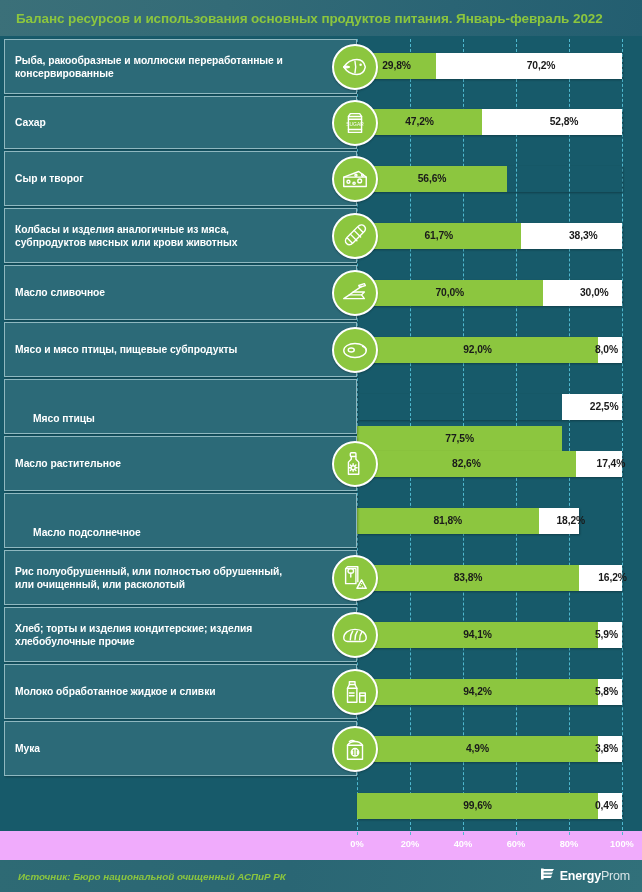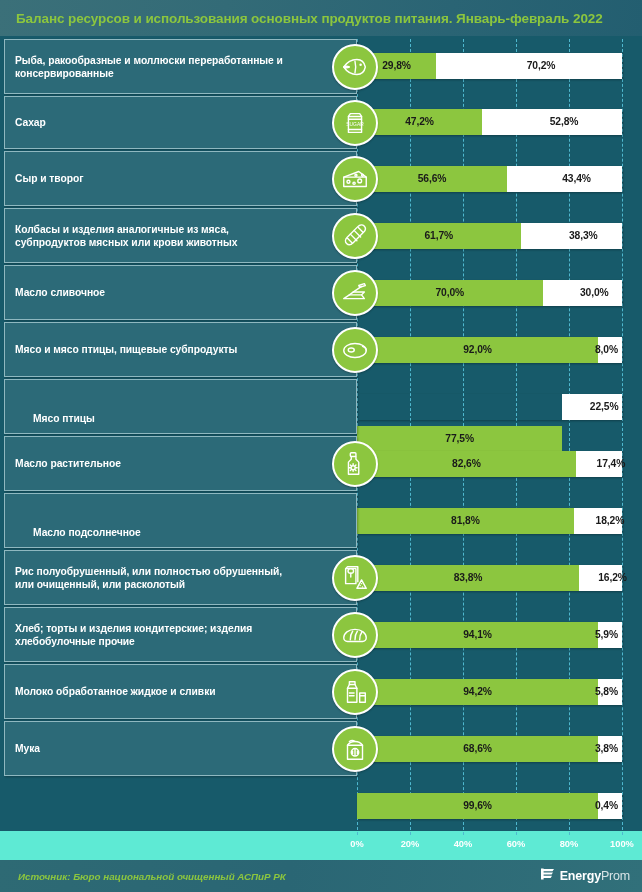--- a/index.html
+++ b/index.html
@@ -2,21 +2,21 @@
 <html><head>
 <meta charset="utf-8">
 <style>
   * { box-sizing: border-box; margin: 0; padding: 0; }
   html, body {
     width: 642px; height: 892px;
     font-family: "Liberation Sans", sans-serif;
     background: #1d5b6b;
     overflow: hidden;
   }
-  .page { position: relative; width: 642px; height: 892px; background: #5eead4; }
+  .page { position: relative; width: 642px; height: 892px; background: #f0abfc; }
 
   
   .header {
     height: 36px; width: 642px;
     background: linear-gradient(100deg, #3b7079 0%, #336b77 35%, #2a6474 70%, #235e70 100%);
     display: flex; align-items: center;
     padding-left: 16px;
   }
   .header-title {
     color: #8cc63e; font-size: 13.5px; font-weight: bold;
@@ -293,23 +293,20 @@
               <div class="seg seg-imp" style="width: 52.8%;">
                 <span class="seg-val">52,8%</span>
               </div>
             </div>
           </div>
           <div class="bar-row" style="height: 55px;">
             <div class="bar" style="width: 265px;">
               <div class="seg seg-own" style="width: 56.6%;">
                 <span class="seg-val">56,6%</span>
               </div>
-              <div class="seg seg-imp" style="width: 43.4%;">
-                <span class="seg-val">43,4%</span>
-              </div>
             </div>
           </div>
           <div class="bar-row" style="height: 55px;">
             <div class="bar" style="width: 265px;">
               <div class="seg seg-own" style="width: 61.7%;">
                 <span class="seg-val">61,7%</span>
               </div>
               <div class="seg seg-imp" style="width: 38.3%;">
                 <span class="seg-val">38,3%</span>
               </div>
@@ -349,21 +346,21 @@
             <div class="bar" style="width: 265px;">
               <div class="seg seg-own" style="width: 82.6%;">
                 <span class="seg-val">82,6%</span>
               </div>
               <div class="seg seg-imp" style="width: 17.4%;">
                 <span class="seg-val">17,4%</span>
               </div>
             </div>
           </div>
           <div class="bar-row" style="height: 55px;">
-            <div class="bar" style="width: 265px; text-align: right;">
+            <div class="bar" style="width: 222px; text-align: right;">
               <div class="seg seg-own" style="width: 81.8%;">
                 <span class="seg-val">81,8%</span>
               </div>
               <div class="seg seg-imp" style="width: 18.2%;">
                 <span class="seg-val">18,2%</span>
               </div>
             </div>
           </div>
           <div class="bar-row" style="height: 55px;">
             <div class="bar" style="width: 265px;">
@@ -391,21 +388,21 @@
                 <span class="seg-val">94,2%</span>
               </div>
               <div class="seg seg-imp narrow" style="width: 5.8%;">
                 <span class="seg-val">5,8%</span>
               </div>
             </div>
           </div>
           <div class="bar-row" style="height: 55px;">
             <div class="bar" style="width: 265px;">
               <div class="seg seg-own" style="width: 96.2%;">
-                <span class="seg-val">68,6%</span>
+                <span class="seg-val">4,9%</span>
               </div>
               <div class="seg seg-imp narrow" style="width: 3.8%;">
                 <span class="seg-val">3,8%</span>
               </div>
             </div>
           </div>
           <div class="bar-row" style="height: 55px;">
             <div class="bar" style="width: 265px;">
               <div class="seg seg-own" style="width: 99.6%;">
                 <span class="seg-val">99,6%</span>

